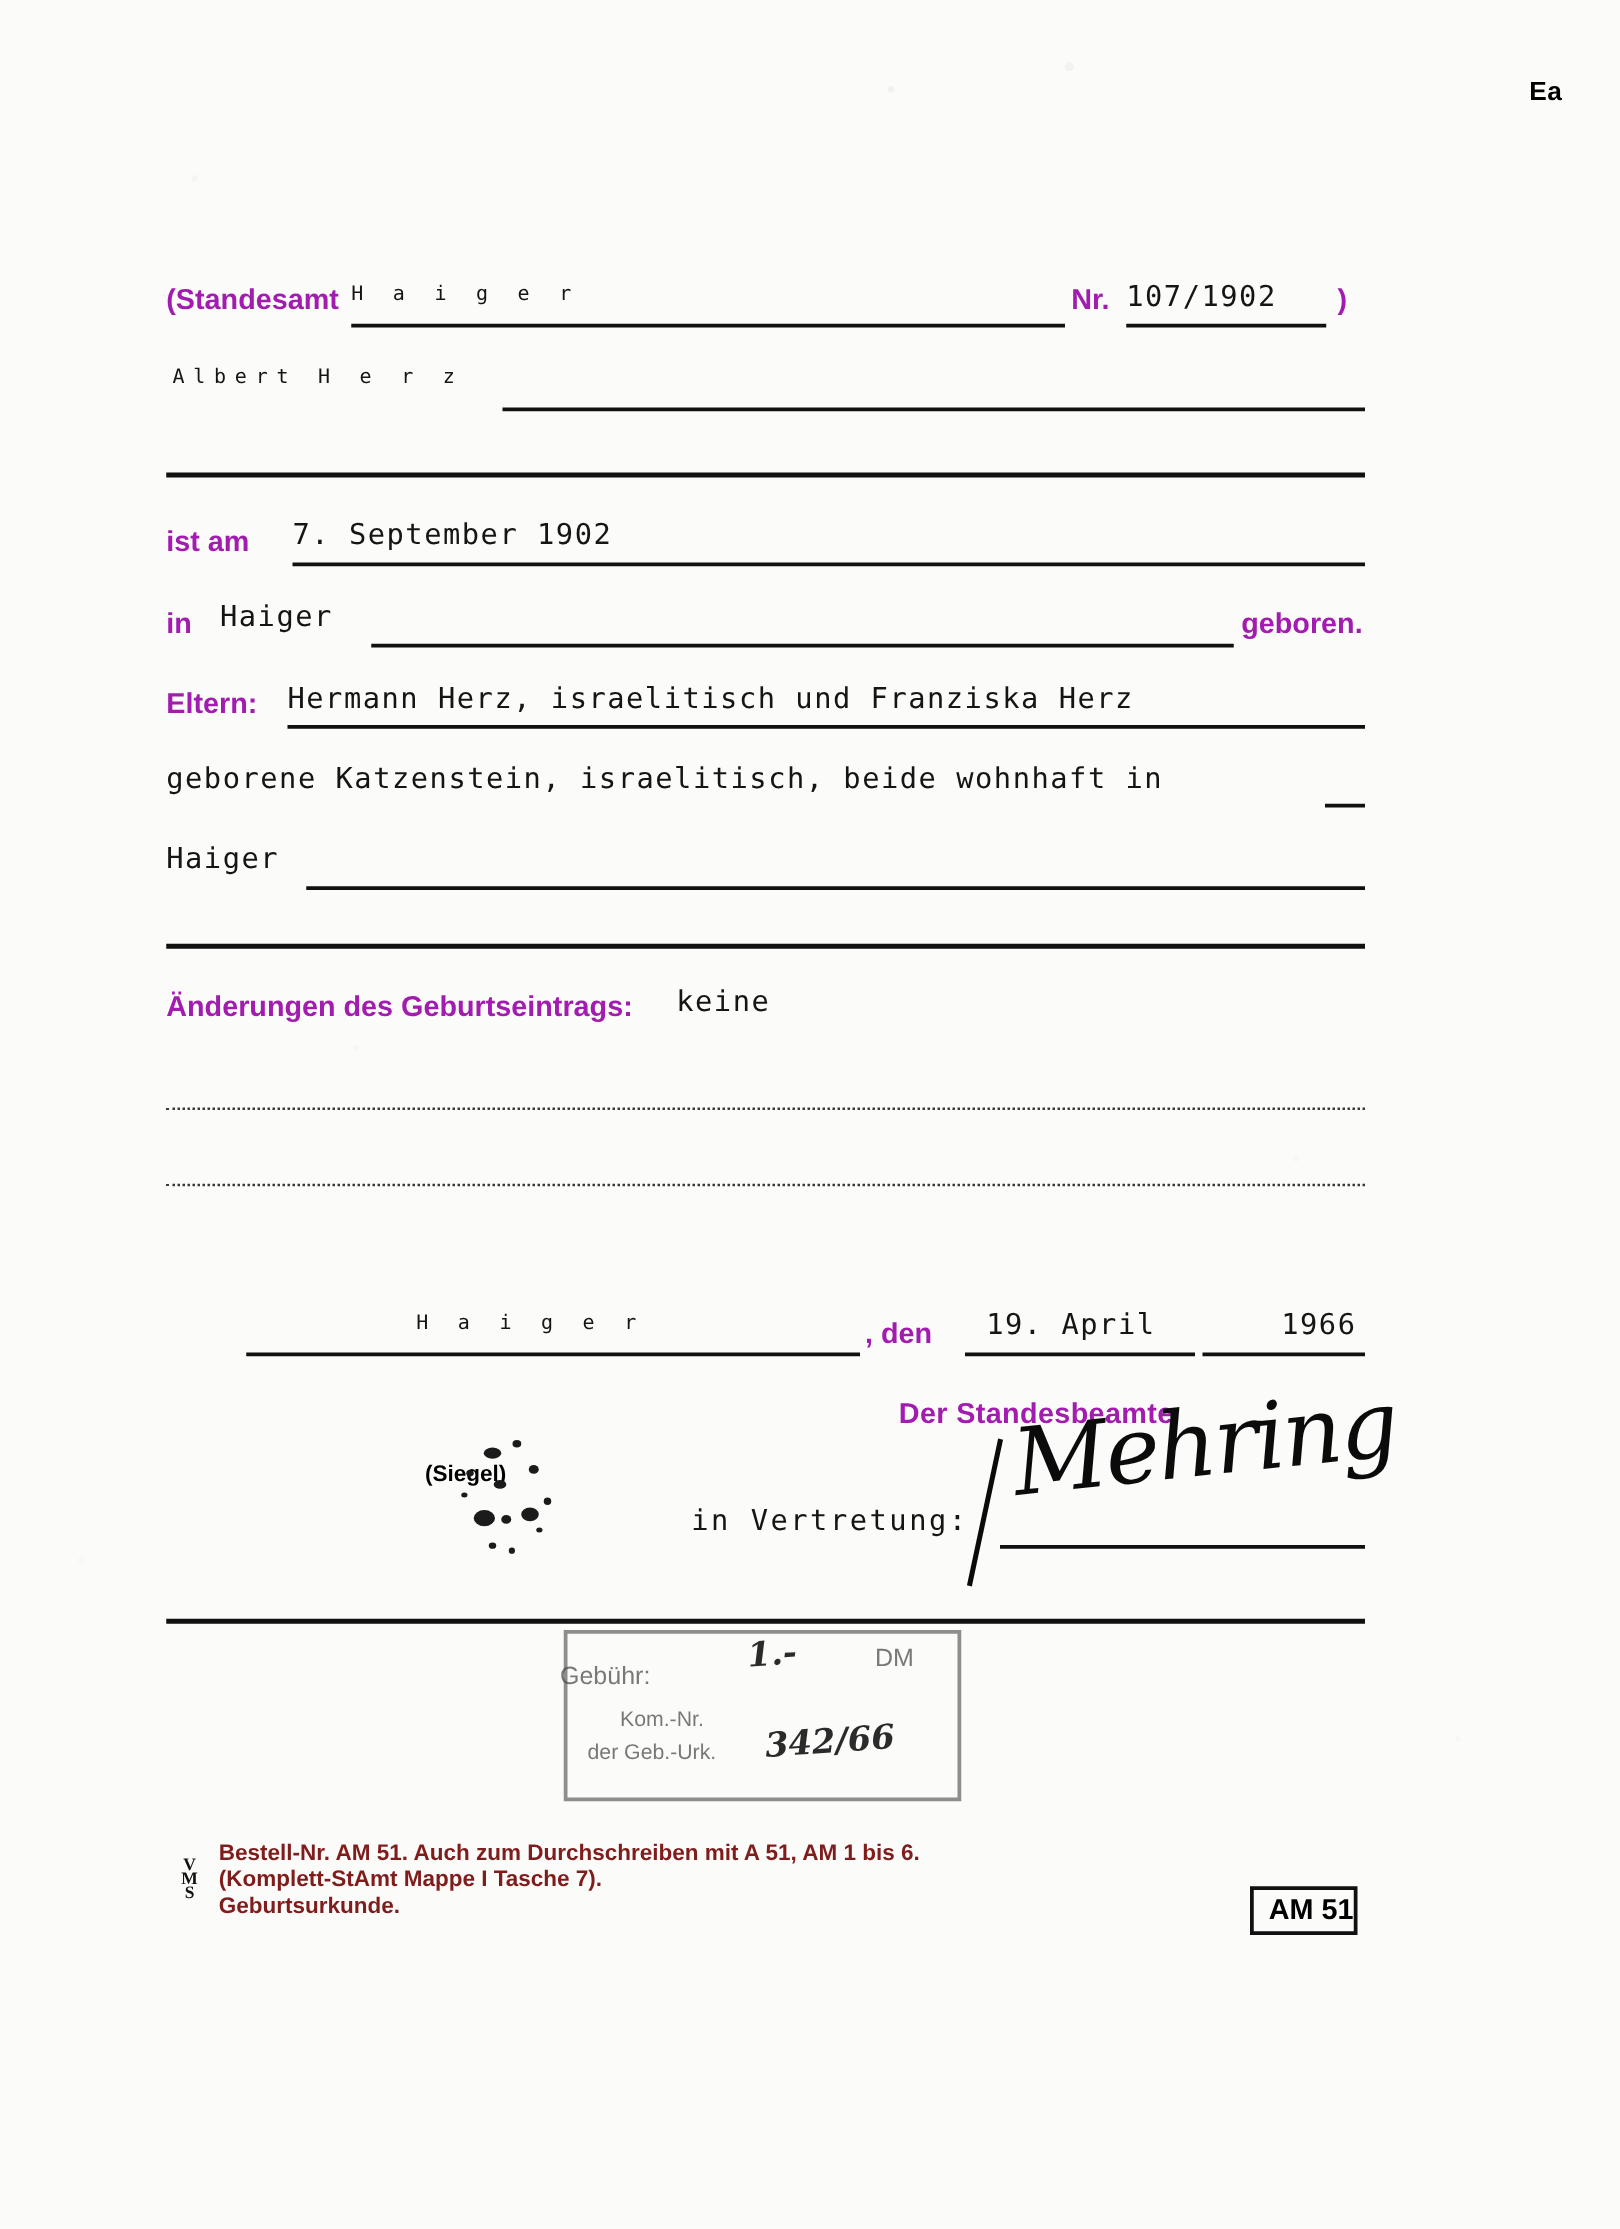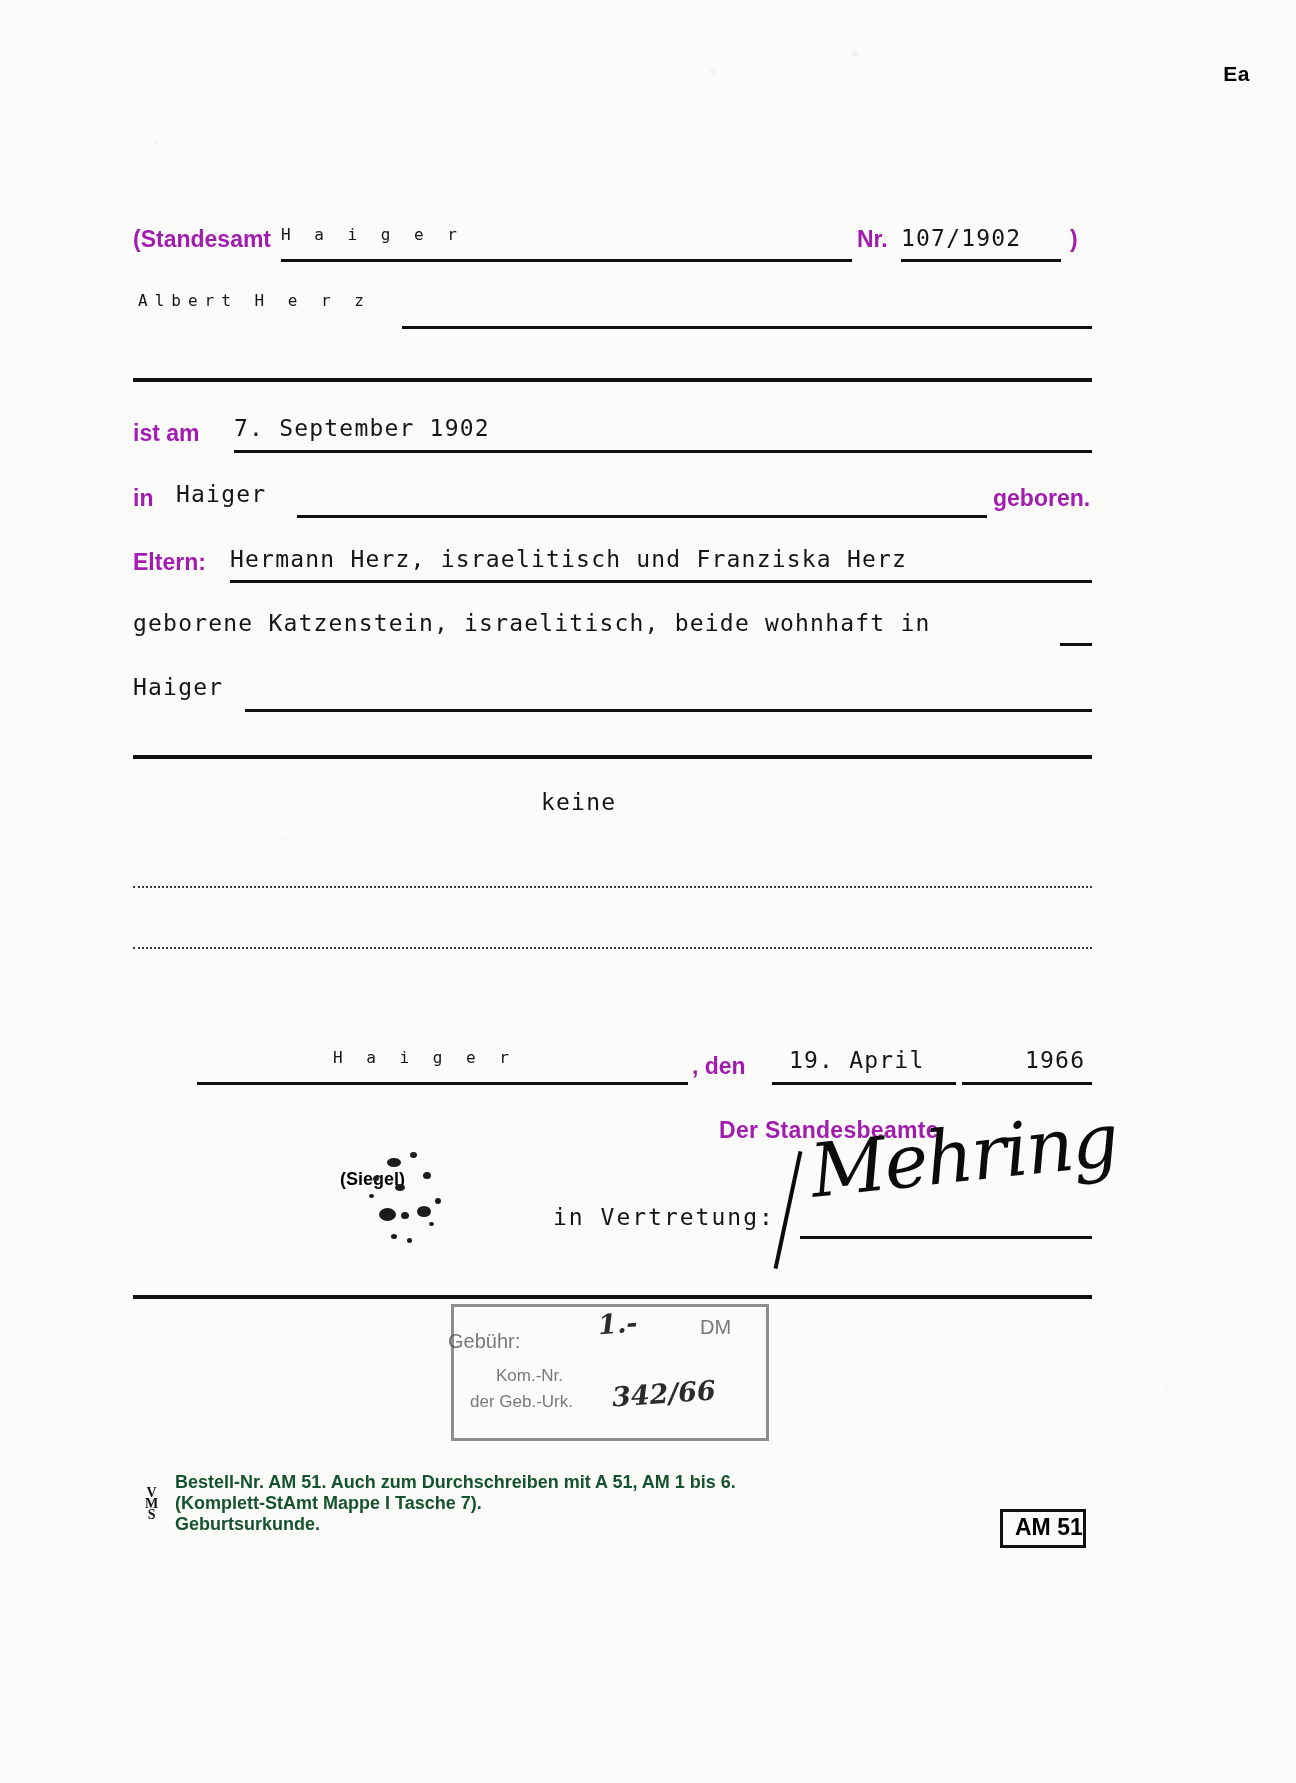--- a/index.html
+++ b/index.html
@@ -132,21 +132,21 @@
     font-weight: bold;
     font-size: 27px;
     color: #2b2b2b;
     transform: rotate(-4deg);
   }
   .footer-line {
     position: absolute;
     font-family: "Liberation Sans", sans-serif;
     font-size: 18px;
     font-weight: bold;
-    color: #14532d;
+    color: #7f1d1d;
     white-space: nowrap;
   }
   .am-box {
     position: absolute;
     border: 3px solid #111;
     padding: 2px 0 4px 12px;
     font-family: "Liberation Sans", sans-serif;
     font-size: 23px;
     font-weight: bold;
   }
@@ -197,20 +197,21 @@
   <div class="rule" style="left:230px; top:580px; width:862px;"></div>
 
   <div class="abs tw" style="left:133px; top:610px;">geborene Katzenstein, israelitisch, beide wohnhaft in</div>
   <div class="rule" style="left:1060px; top:643px; width:32px;"></div>
 
   <div class="abs tw" style="left:133px; top:674px;">Haiger</div>
   <div class="rule" style="left:245px; top:709px; width:847px;"></div>
 
   <div class="rule thick" style="left:133px; top:755px; width:959px;"></div>
 
+  <div class="abs lbl" style="left:133px; top:792px;">Änderungen des Geburtseintrags:</div>
   <div class="abs tw" style="left:541px; top:789px;">keine</div>
 
   <div class="dotted" style="left:133px; top:886px; width:959px;"></div>
   <div class="dotted" style="left:133px; top:947px; width:959px;"></div>
 
   <div class="abs tw-sp" style="left:333px; top:1048px;">H a i g e r</div>
   <div class="rule" style="left:197px; top:1082px; width:491px;"></div>
   <div class="abs lbl" style="left:692px; top:1053px;">, den</div>
   <div class="abs tw" style="left:789px; top:1047px;">19. April</div>
   <div class="rule" style="left:772px; top:1082px; width:184px;"></div>

